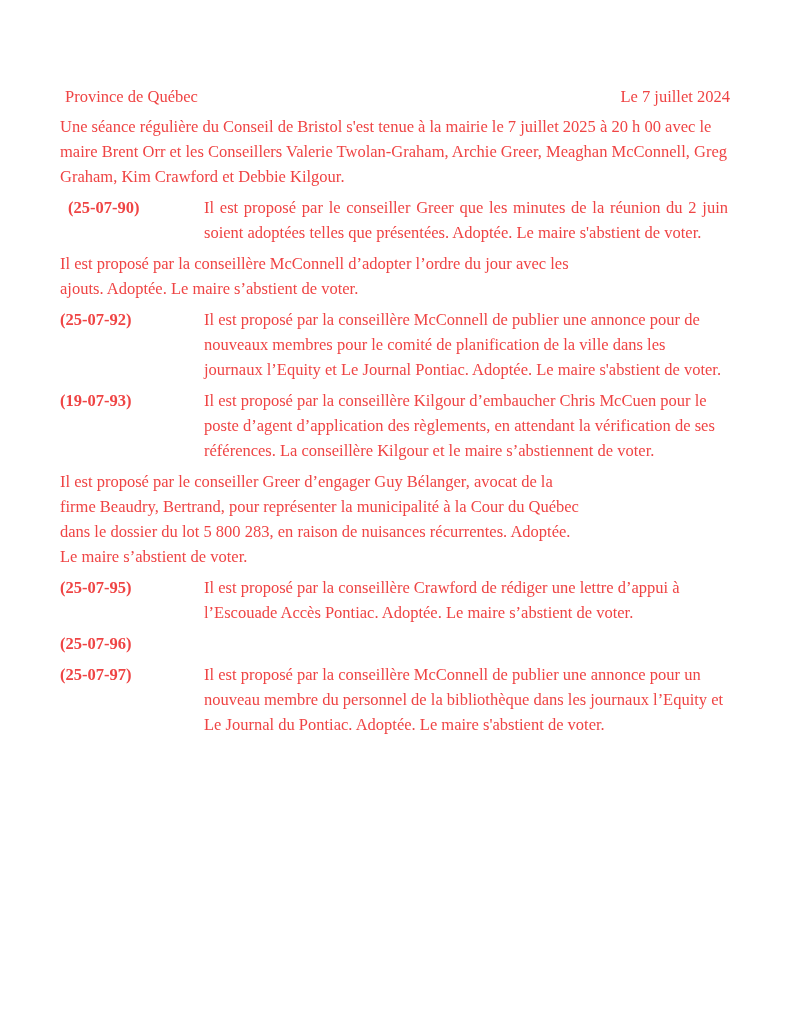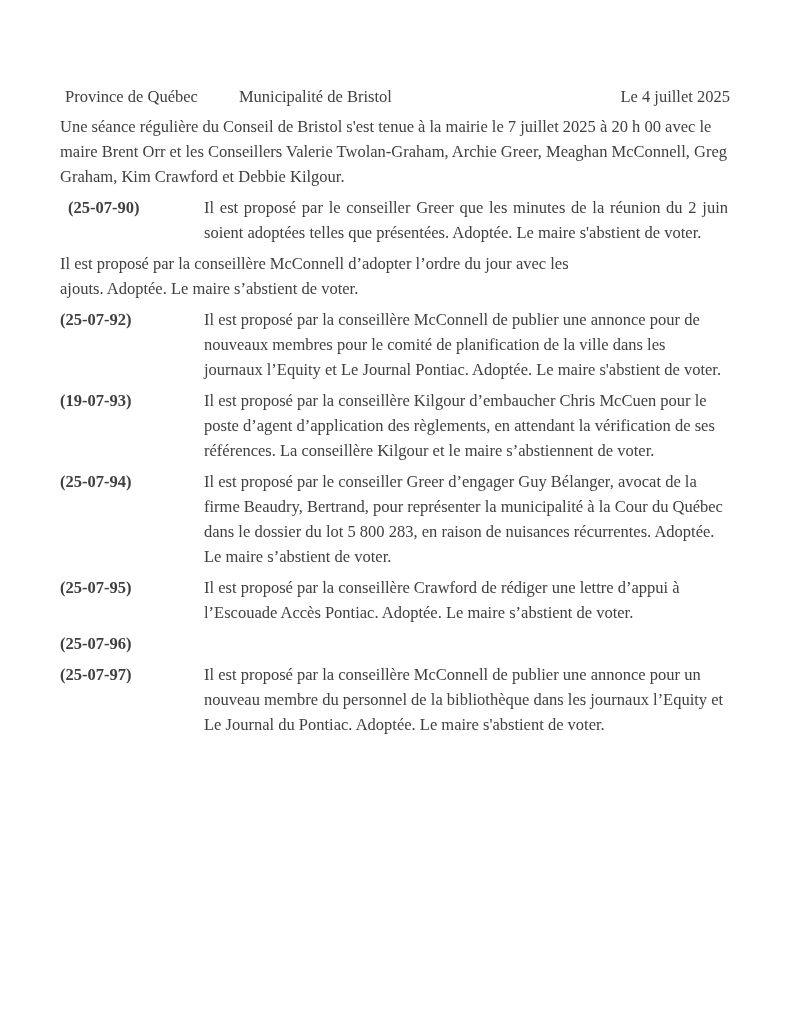--- a/index.html
+++ b/index.html
@@ -6,21 +6,21 @@
     margin: 0;
     padding: 0;
     background: #e8e8e8;
   }
   .page {
     position: relative;
     width: 791px;
     height: 1024px;
     margin: 0 auto;
     background: #ffffff;
-    color: #404040;
+    color: #ef4444;
     font-family: "Liberation Serif", "DejaVu Serif", serif;
     font-size: 16.5px;
     line-height: 25px;
     box-sizing: border-box;
     padding: 84px 61px 0 60px;
     overflow: hidden;
   }
   .doc-header {
     display: flex;
     align-items: baseline;
@@ -58,22 +58,21 @@
     text-align: justify;
   }
 </style>
 </head>
 <body>
 
 <div class="page">
 
   <div class="doc-header">
     <span class="province">Province de Québec</span>
-    <span class="municipality">Municipalité de Bristol</span>
-    <span class="date">Le 4 juillet 2025</span>
+    <span class="date">Le 7 juillet 2024</span>
   </div>
 
   <p class="intro">Une séance régulière du Conseil de Bristol s'est tenue à la mairie le 7 juillet 2025 à 20 h 00 avec le maire Brent Orr et les Conseillers Valerie Twolan-Graham, Archie Greer, Meaghan McConnell, Greg Graham, Kim Crawford et Debbie Kilgour.</p>
 
   <div id="resolutions">
   <div class="res">
     <span class="res-num indent">(25-07-90)</span>
     <p class="res-text justify">Il est proposé par le conseiller Greer que les minutes de la réunion du 2 juin soient adoptées telles que présentées. Adoptée. Le maire s'abstient de voter.</p>
   </div>
 
@@ -85,21 +84,20 @@
     <span class="res-num">(25-07-92)</span>
     <p class="res-text">Il est proposé par la conseillère McConnell de publier une annonce pour de nouveaux membres pour le comité de planification de la ville dans les journaux l’Equity et Le Journal Pontiac.  Adoptée. Le maire s'abstient de voter.</p>
   </div>
 
   <div class="res">
     <span class="res-num">(19-07-93)</span>
     <p class="res-text">Il est proposé par la conseillère Kilgour d’embaucher Chris McCuen pour le poste d’agent d’application des règlements, en attendant la vérification de ses références.  La conseillère Kilgour et le maire s’abstiennent de voter.</p>
   </div>
 
   <div class="res">
-    <span class="res-num">(25-07-94)</span>
     <p class="res-text">Il est proposé par le conseiller Greer d’engager Guy Bélanger, avocat de la firme Beaudry, Bertrand, pour représenter la municipalité à la Cour du Québec dans le dossier du lot 5 800 283, en raison de nuisances récurrentes. Adoptée. Le maire s’abstient de voter.</p>
   </div>
 
   <div class="res">
     <span class="res-num">(25-07-95)</span>
     <p class="res-text">Il est proposé par la conseillère Crawford de rédiger une lettre d’appui à l’Escouade Accès Pontiac. Adoptée. Le maire s’abstient de voter.</p>
   </div>
 
   <div class="res">
     <span class="res-num">(25-07-96)</span>

